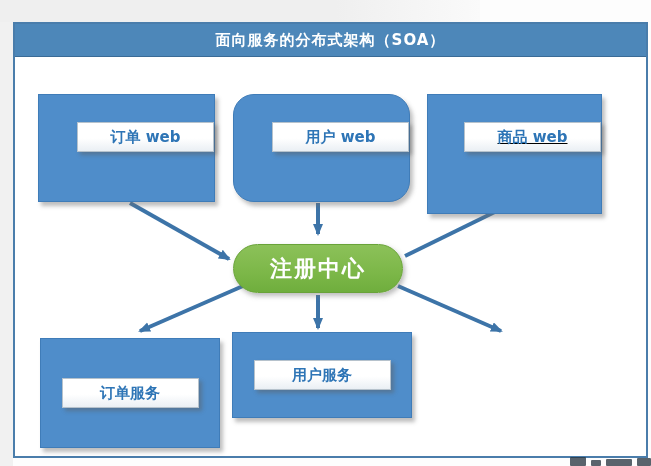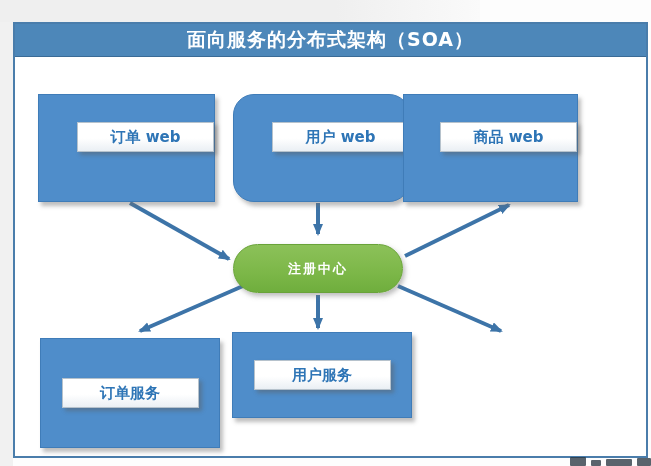--- a/index.html
+++ b/index.html
@@ -23,21 +23,21 @@
     border: 2px solid var(--frame-border, #4a7dab);
     background: #ffffff;
   }
   .titlebar {
     position: absolute; left: 0; top: 0; right: 0; height: 33px;
     background: var(--titlebar-bg, #4d87b9);
     border-bottom: 1px solid var(--titlebar-border, #3a6b96);
     display: flex; align-items: center; justify-content: center;
   }
   .title-text {
-    color: #ffffff; font-size: 19px; font-weight: bold; letter-spacing: 1px;
+    color: #ffffff; font-size: 15px; font-weight: bold; letter-spacing: 1px;
   }
   .diagram {
     position: absolute; left: 0; top: 33px; right: 0; bottom: 0;
     background: #ffffff;
   }
   svg.arrows {
     position: absolute; left: 0; top: 0; width: 631px; height: 399px;
     pointer-events: none;
   }
   .arrow-line { stroke: var(--arrow, #3d74a8); stroke-width: 4; }
@@ -60,21 +60,21 @@
     color: var(--label-text, #2e75b6);
     font-size: 15px; font-weight: bold;
   }
   .pill {
     position: absolute; left: 218px; top: 187px; width: 170px; height: 49px;
     background: linear-gradient(to bottom, #8cc159, var(--pill-bg, #7cb748) 60%, #6fae3d);
     border: 1px solid var(--pill-border, #69a339);
     border-radius: 25px;
     box-shadow: 2px 3px 5px rgba(120,120,120,0.5);
     display: flex; align-items: center; justify-content: center;
-    color: #ffffff; font-size: 13px; font-weight: bold; letter-spacing: 2px;
+    color: #ffffff; font-size: 22px; font-weight: bold; letter-spacing: 2px;
   }
   .watermark {
     position: absolute; left: 570px; top: 452px; width: 81px; height: 14px;
     display: flex; gap: 5px; align-items: flex-end; opacity: 0.75;
   }
   .watermark i {
     display: block; background: #23303c; border-radius: 1px;
   }
   .wm-a { width: 16px; height: 9px; }
   .wm-b { width: 10px; height: 6px; }
@@ -114,21 +114,21 @@
         <span>订单 web</span>
       </div>
     </div>
 
     <div class="node top-row" style="left:218px; top:37px; width:177px; height:108px;border-radius:21px;">
       <div class="node-label">
         <span>用户 web</span>
       </div>
     </div>
 
-    <div class="node top-row" style="left:388px; top:37px; width:175px; height:108px;">
+    <div class="node top-row" style="left:412px; top:37px; width:175px; height:120px;text-decoration:underline;">
       <div class="node-label">
         <span>商品 web</span>
       </div>
     </div>
 
     <div class="pill">
       <span>注册中心</span>
     </div>
 
     <div class="node bottom-row" style="left:25px; top:281px; width:180px; height:110px;">

